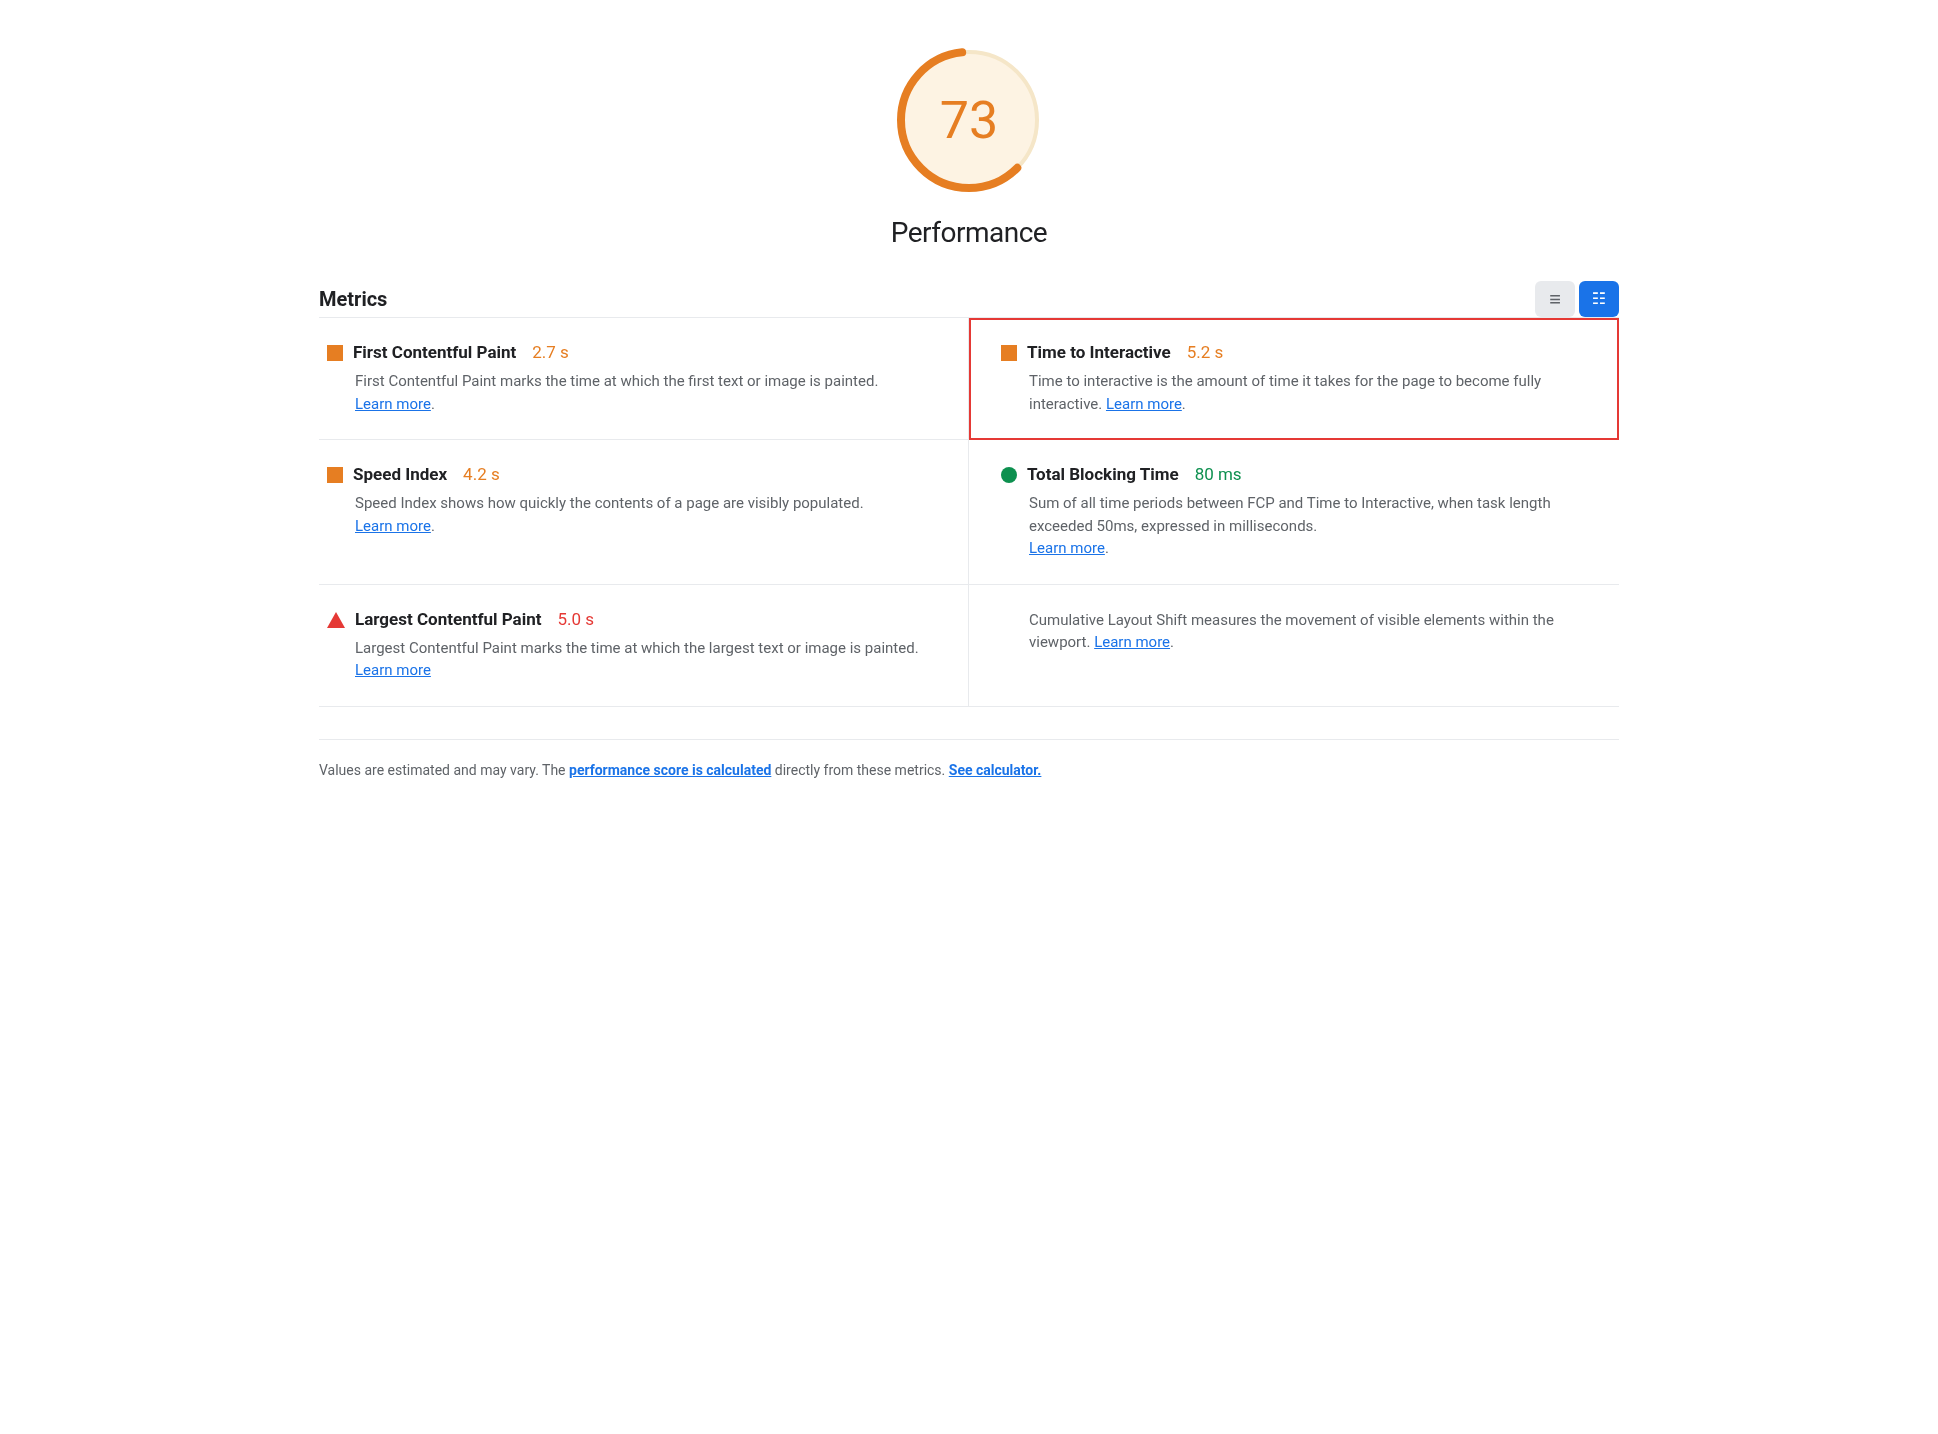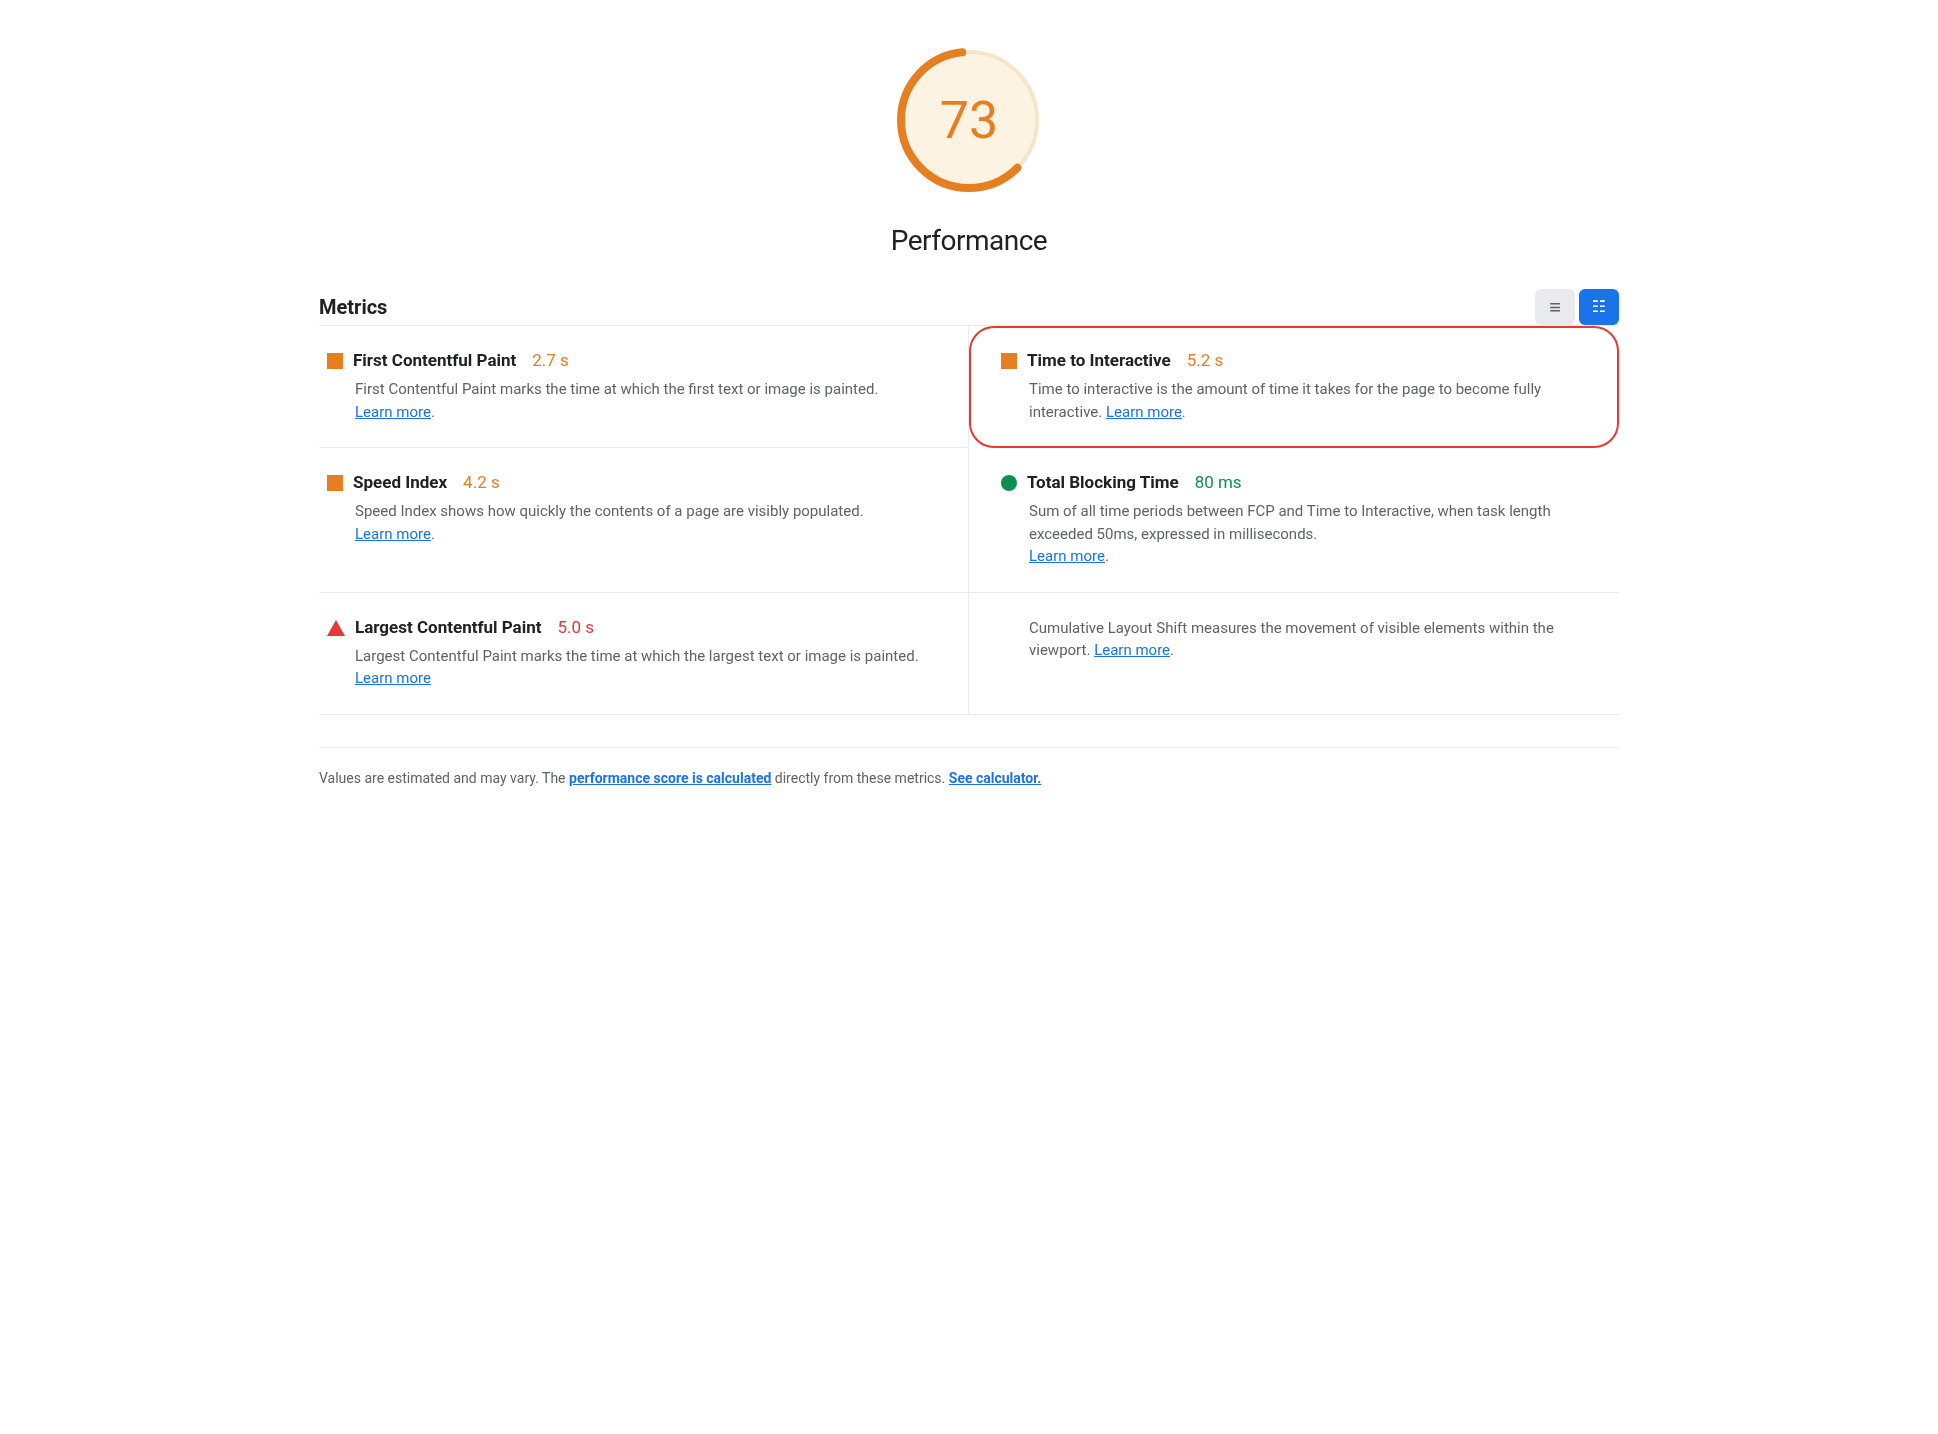--- a/index.html
+++ b/index.html
@@ -10,21 +10,20 @@
       min-height: 100vh;
       padding: 40px 60px 60px 60px;
     }
 
     
     .score-section {
       display: flex;
       flex-direction: column;
       align-items: center;
       margin-bottom: 32px;
-      gap: 8px;
     }
     .score-circle-container {
       position: relative;
       width: 160px;
       height: 160px;
       margin-bottom: 16px;
     }
     .score-circle-container svg {
       transform: rotate(-90deg);
     }
@@ -104,21 +103,20 @@
     }
     .metric-cell:nth-child(even) {
       padding-left: 32px;
     }
 
     
     .metric-cell.highlighted {
       outline: 2px solid #e53935;
       outline-offset: -2px;
       z-index: 1;
-      border-radius: 25px;
     }
 
     .metric-header {
       display: flex;
       align-items: flex-start;
       justify-content: flex-start;
       margin-bottom: 8px;
     }
     .metric-title-row {
       display: flex;

